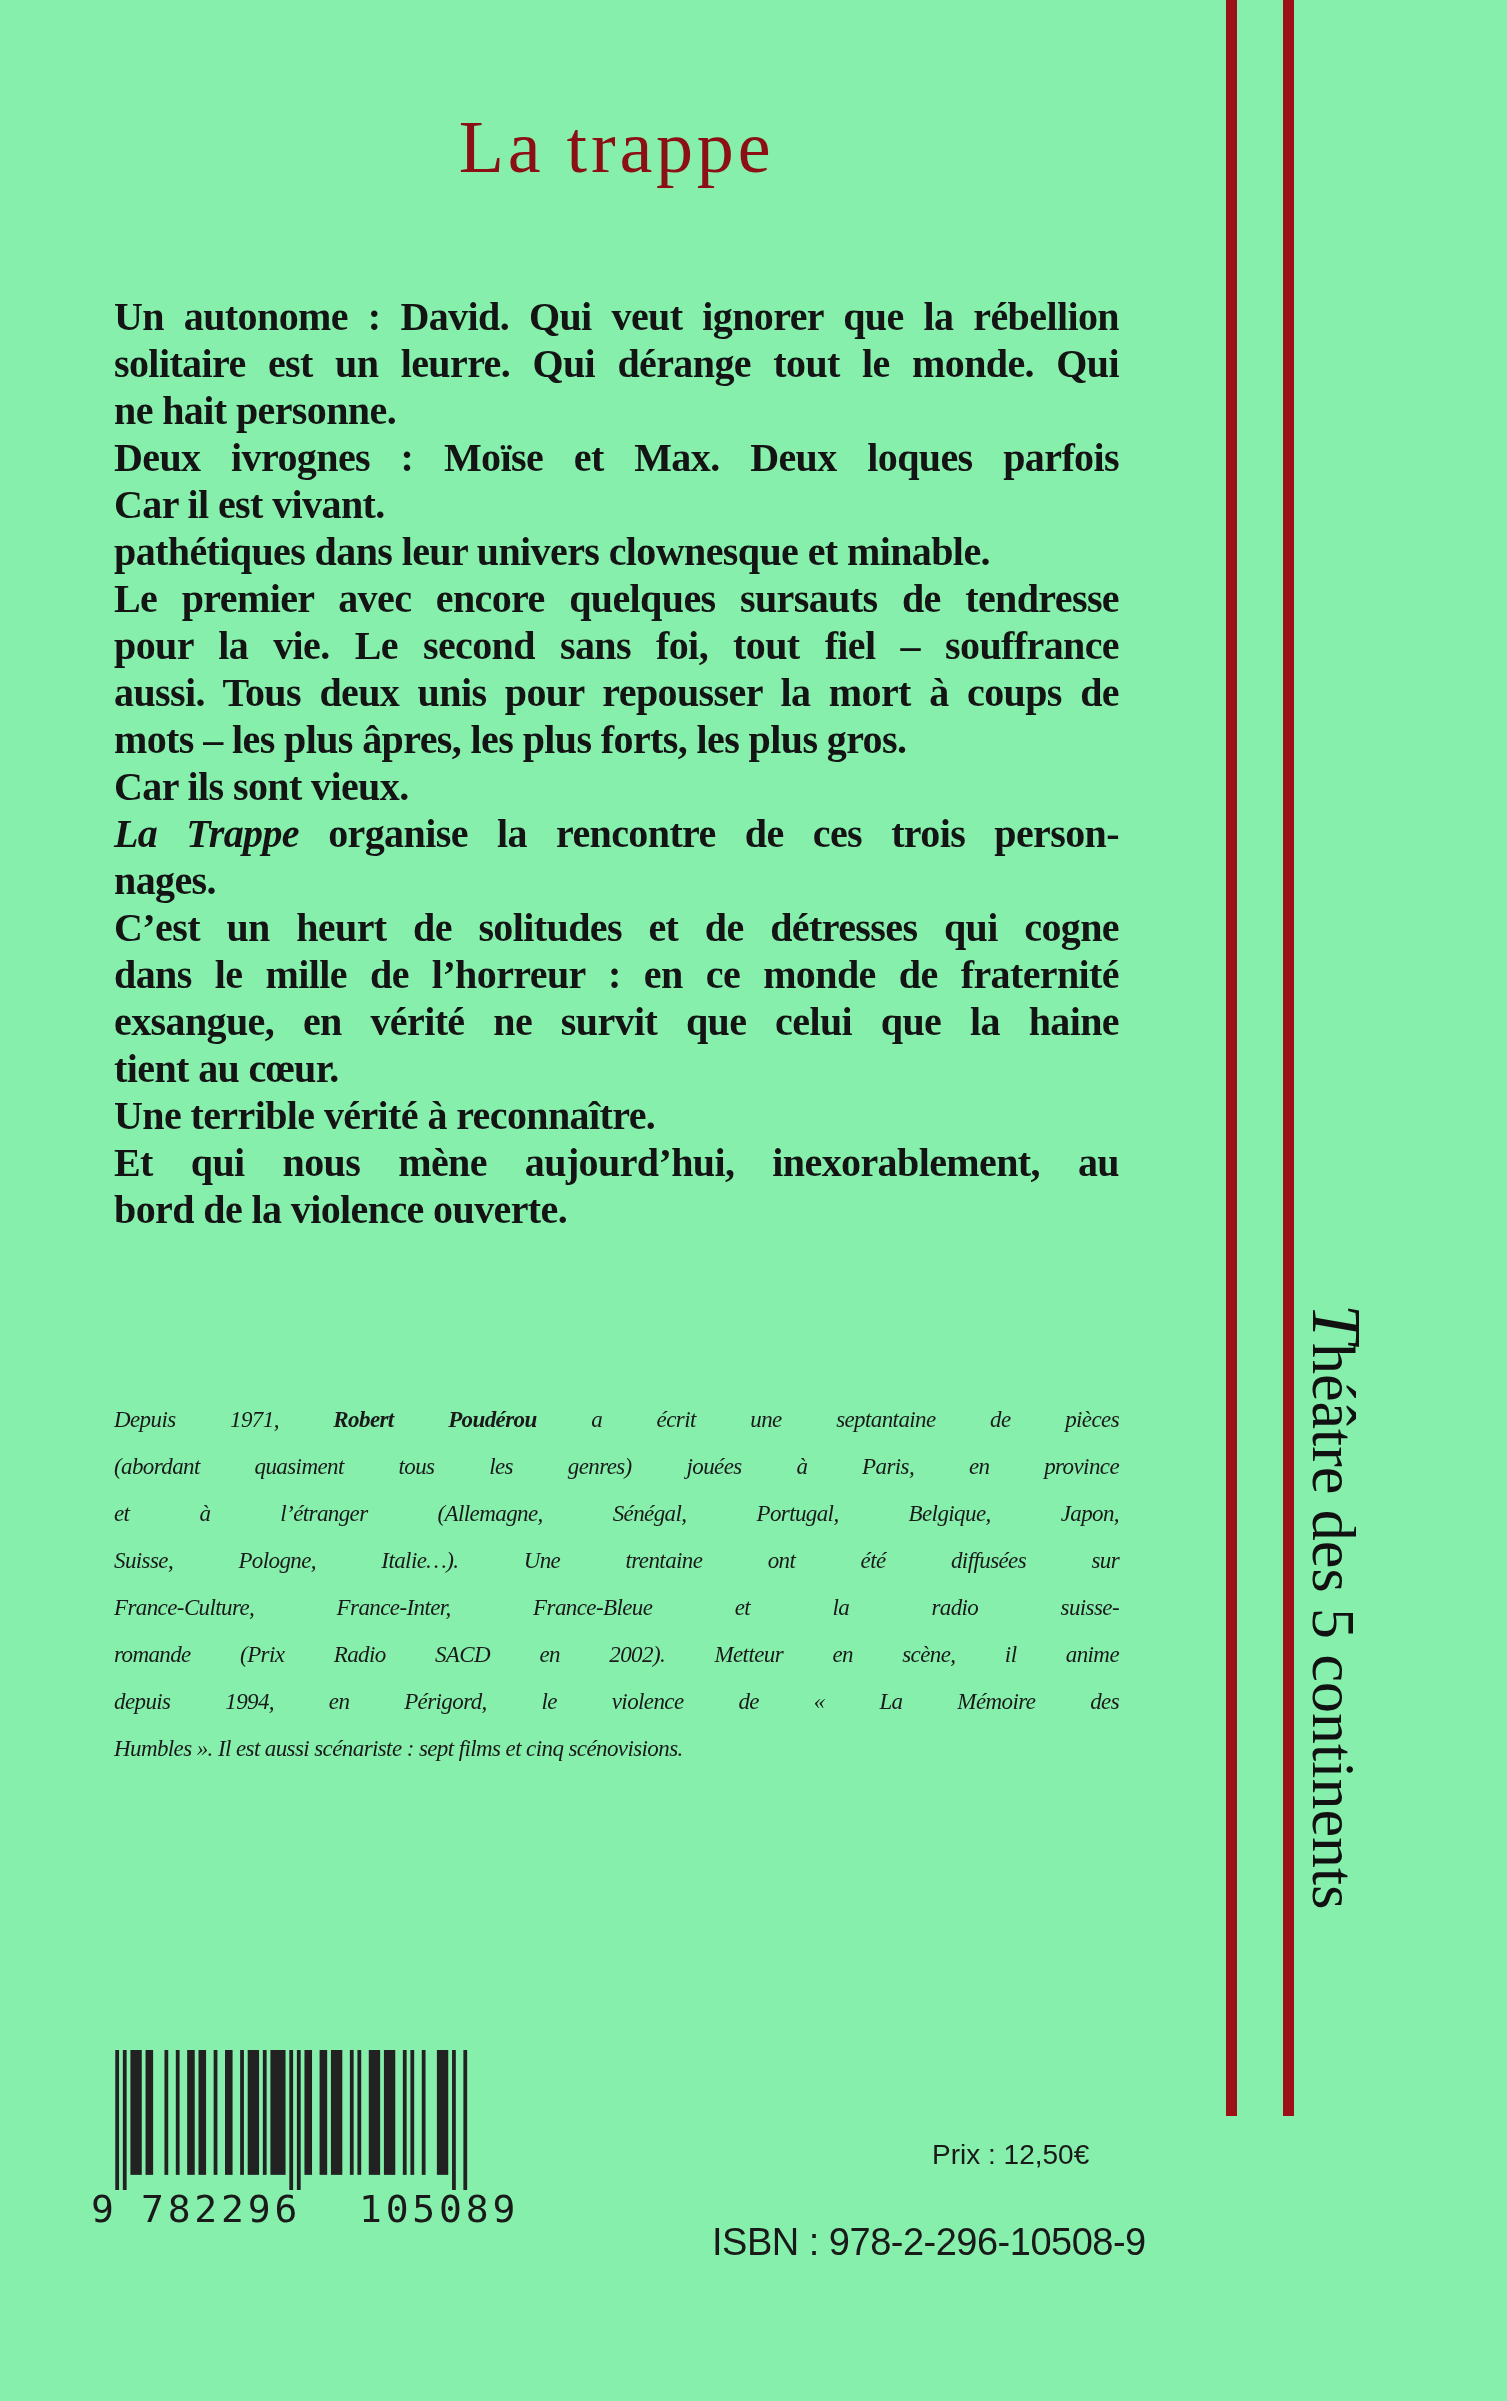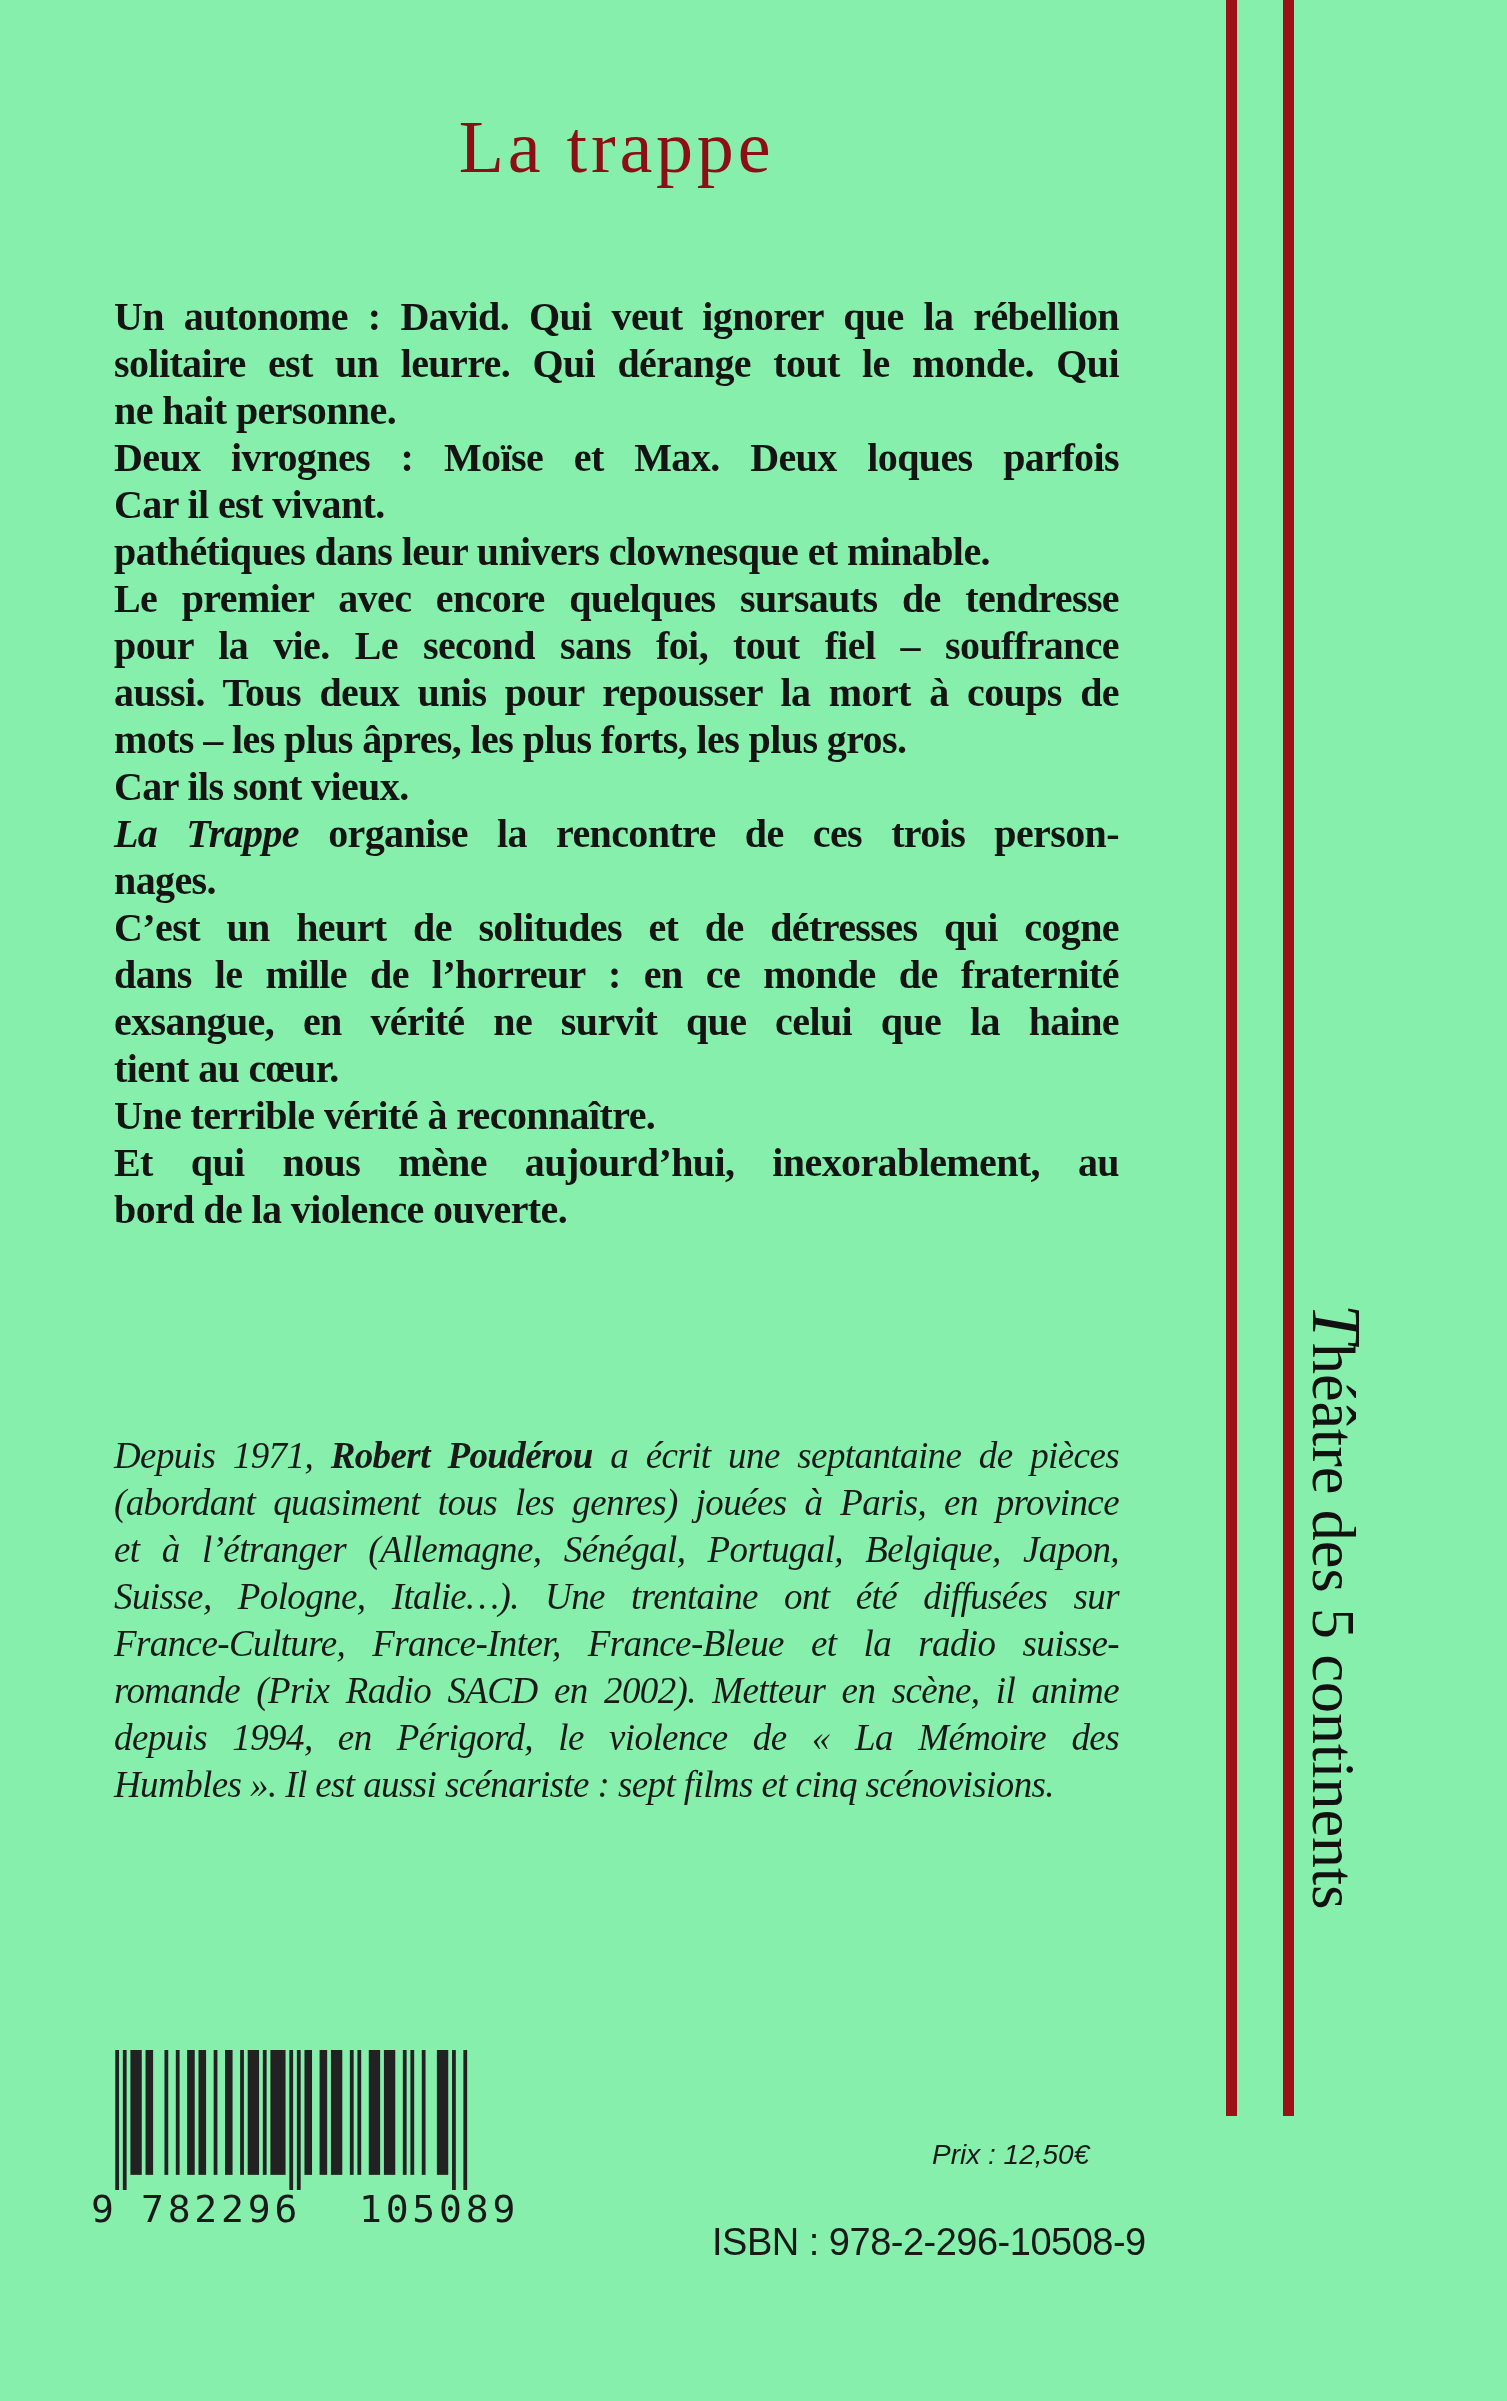--- a/index.html
+++ b/index.html
@@ -57,25 +57,24 @@
       text-align-last: left;
     }
     .body-text .em { font-style: italic; }
     .bio {
       position: absolute;
       left: 114px;
       top: 1396px;
       width: 1005px;
       font-family: "Liberation Serif", "DejaVu Serif", serif;
       font-style: italic;
-      font-size: 37px;
+      font-size: 23px;
       line-height: 47px;
       color: #1a1a1a;
       letter-spacing: -0.6px;
-      margin-top: 36px;
     }
     .bio .line {
       display: block;
       white-space: nowrap;
       height: 47px;
       text-align: justify;
       text-align-last: justify;
     }
     .bio .line.last {
       text-align: center;
@@ -131,21 +130,20 @@
     .barcode-digits span { position: absolute; top: 0; }
     .price {
       position: absolute;
       left: 932px;
       top: 2137px;
       font-family: "Liberation Sans", "DejaVu Sans", sans-serif;
       font-size: 28px;
       line-height: 36px;
       color: #1a1a1a;
       white-space: nowrap;
-      font-style: italic;
     }
     .isbn {
       position: absolute;
       left: 712px;
       top: 2186px;
       font-family: "Liberation Sans", "DejaVu Sans", sans-serif;
       font-size: 38px;
       line-height: 45px;
       color: #1a1a1a;
       white-space: nowrap;

